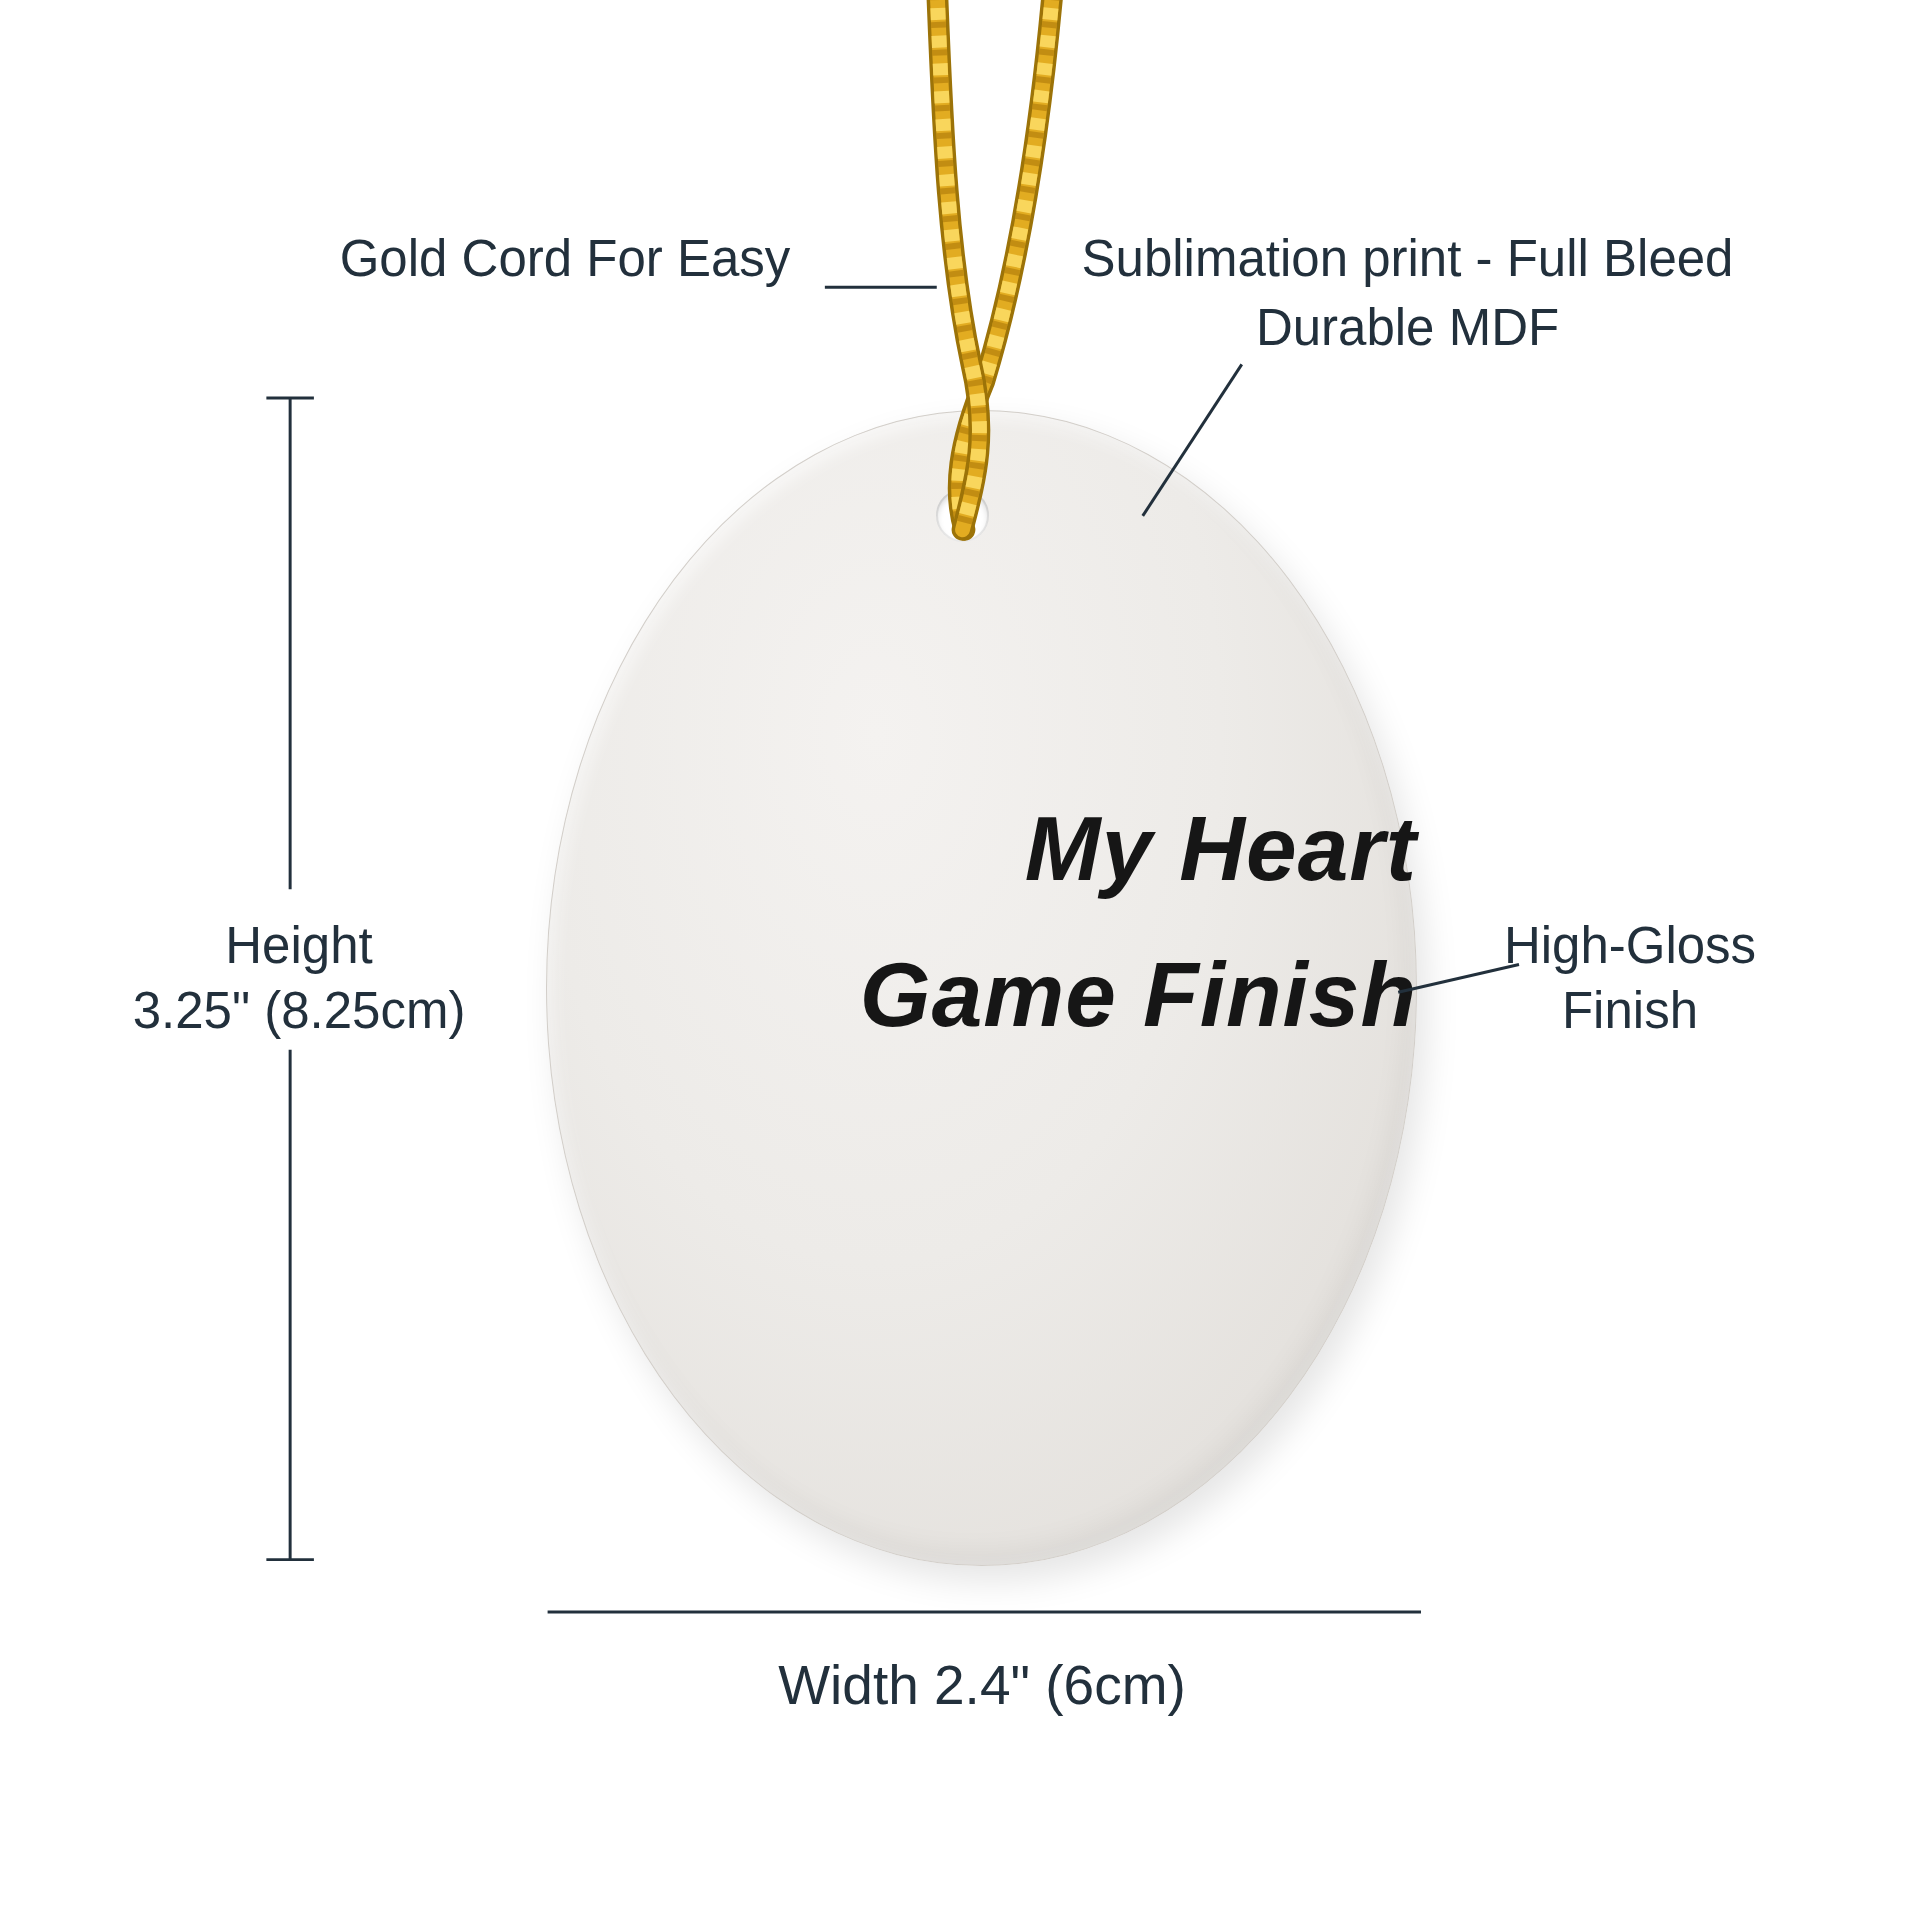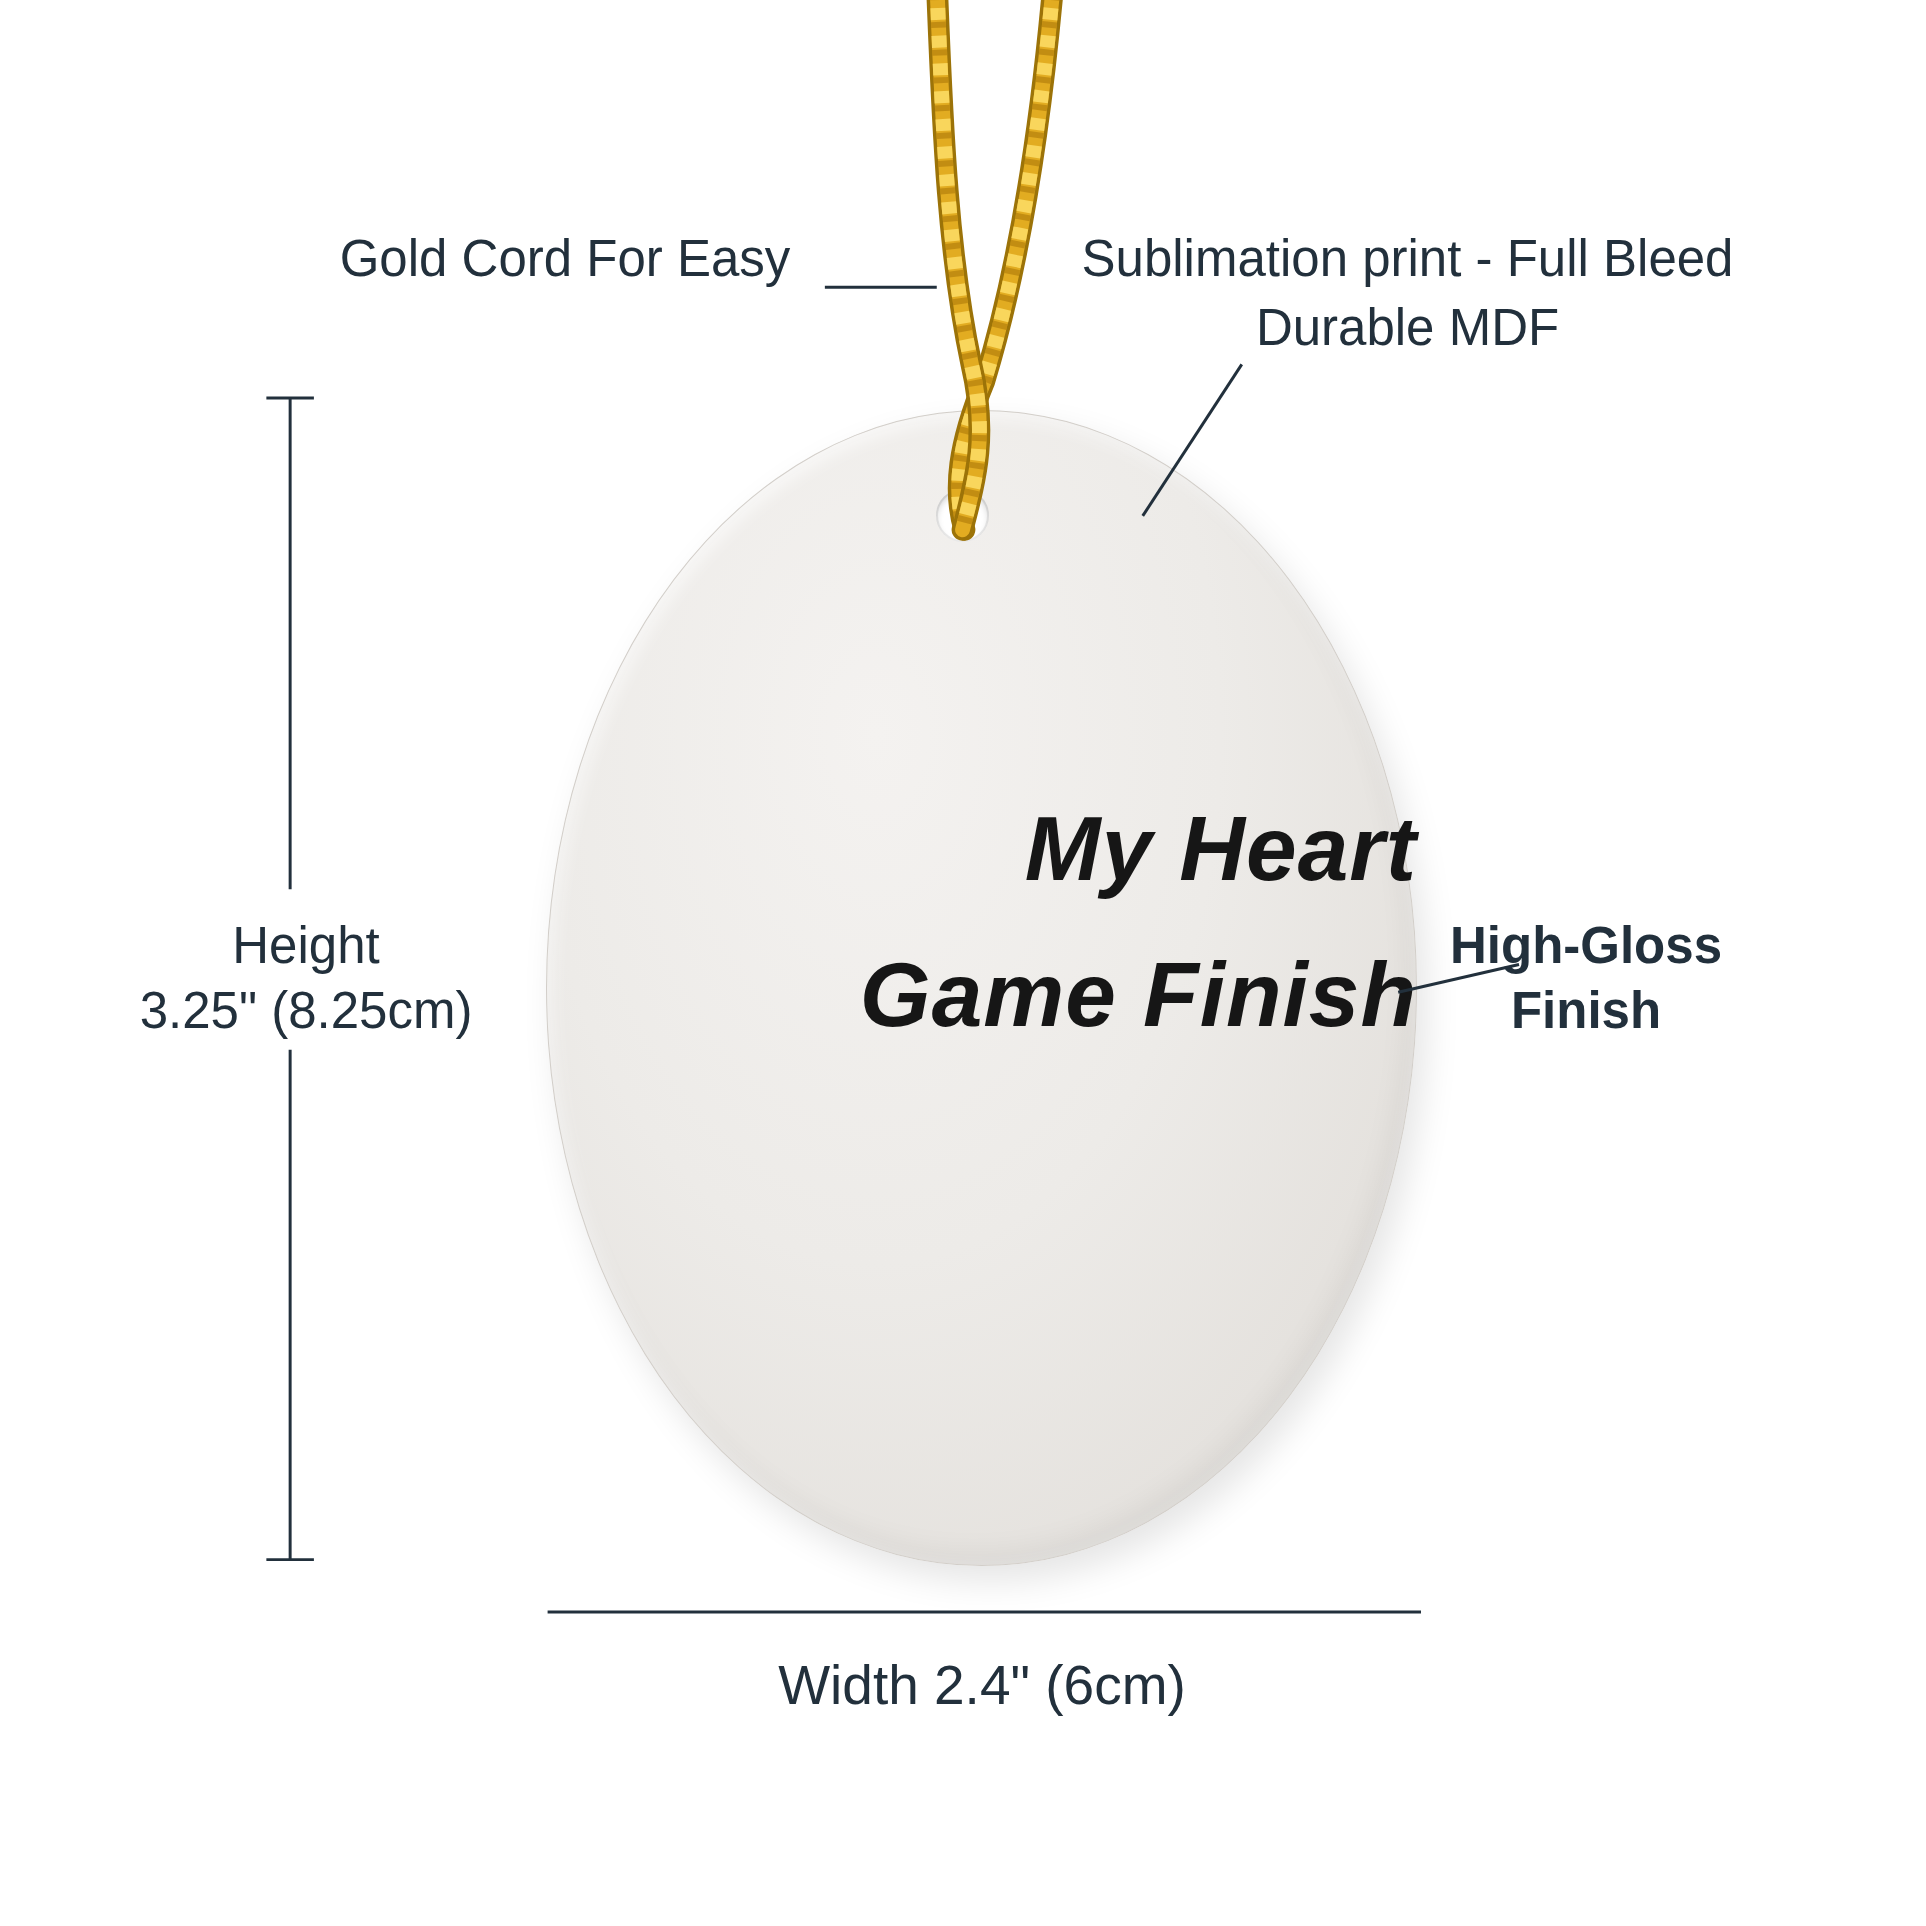--- a/index.html
+++ b/index.html
@@ -128,26 +128,26 @@
 
   <div class="label" style="left:248px; top:224px; width:634px;">
     <div>Gold Cord For Easy</div>
   </div>
 
   <div class="label" style="left:1041px; top:224px; width:733px;">
     <div>Sublimation print - Full Bleed</div>
     <div>Durable MDF</div>
   </div>
 
-  <div class="label label--height" style="left:98px; top:913px; width:416px;">
+  <div class="label label--height" style="left:91px; top:913px; width:416px;">
     <div>Height</div>
     <div>3.25" (8.25cm)</div>
   </div>
 
-  <div class="label label--height" style="left:1398px; top:913px; width:376px;font-weight:bold;">
+  <div class="label label--height" style="left:1442px; top:913px; width:376px;">
     <div>High-Gloss</div>
     <div>Finish</div>
   </div>
 
   <div class="label label--width" style="left:665px; top:1651px; width:634px;">
     <div>Width 2.4" (6cm)</div>
   </div>
 
 </div>
 

